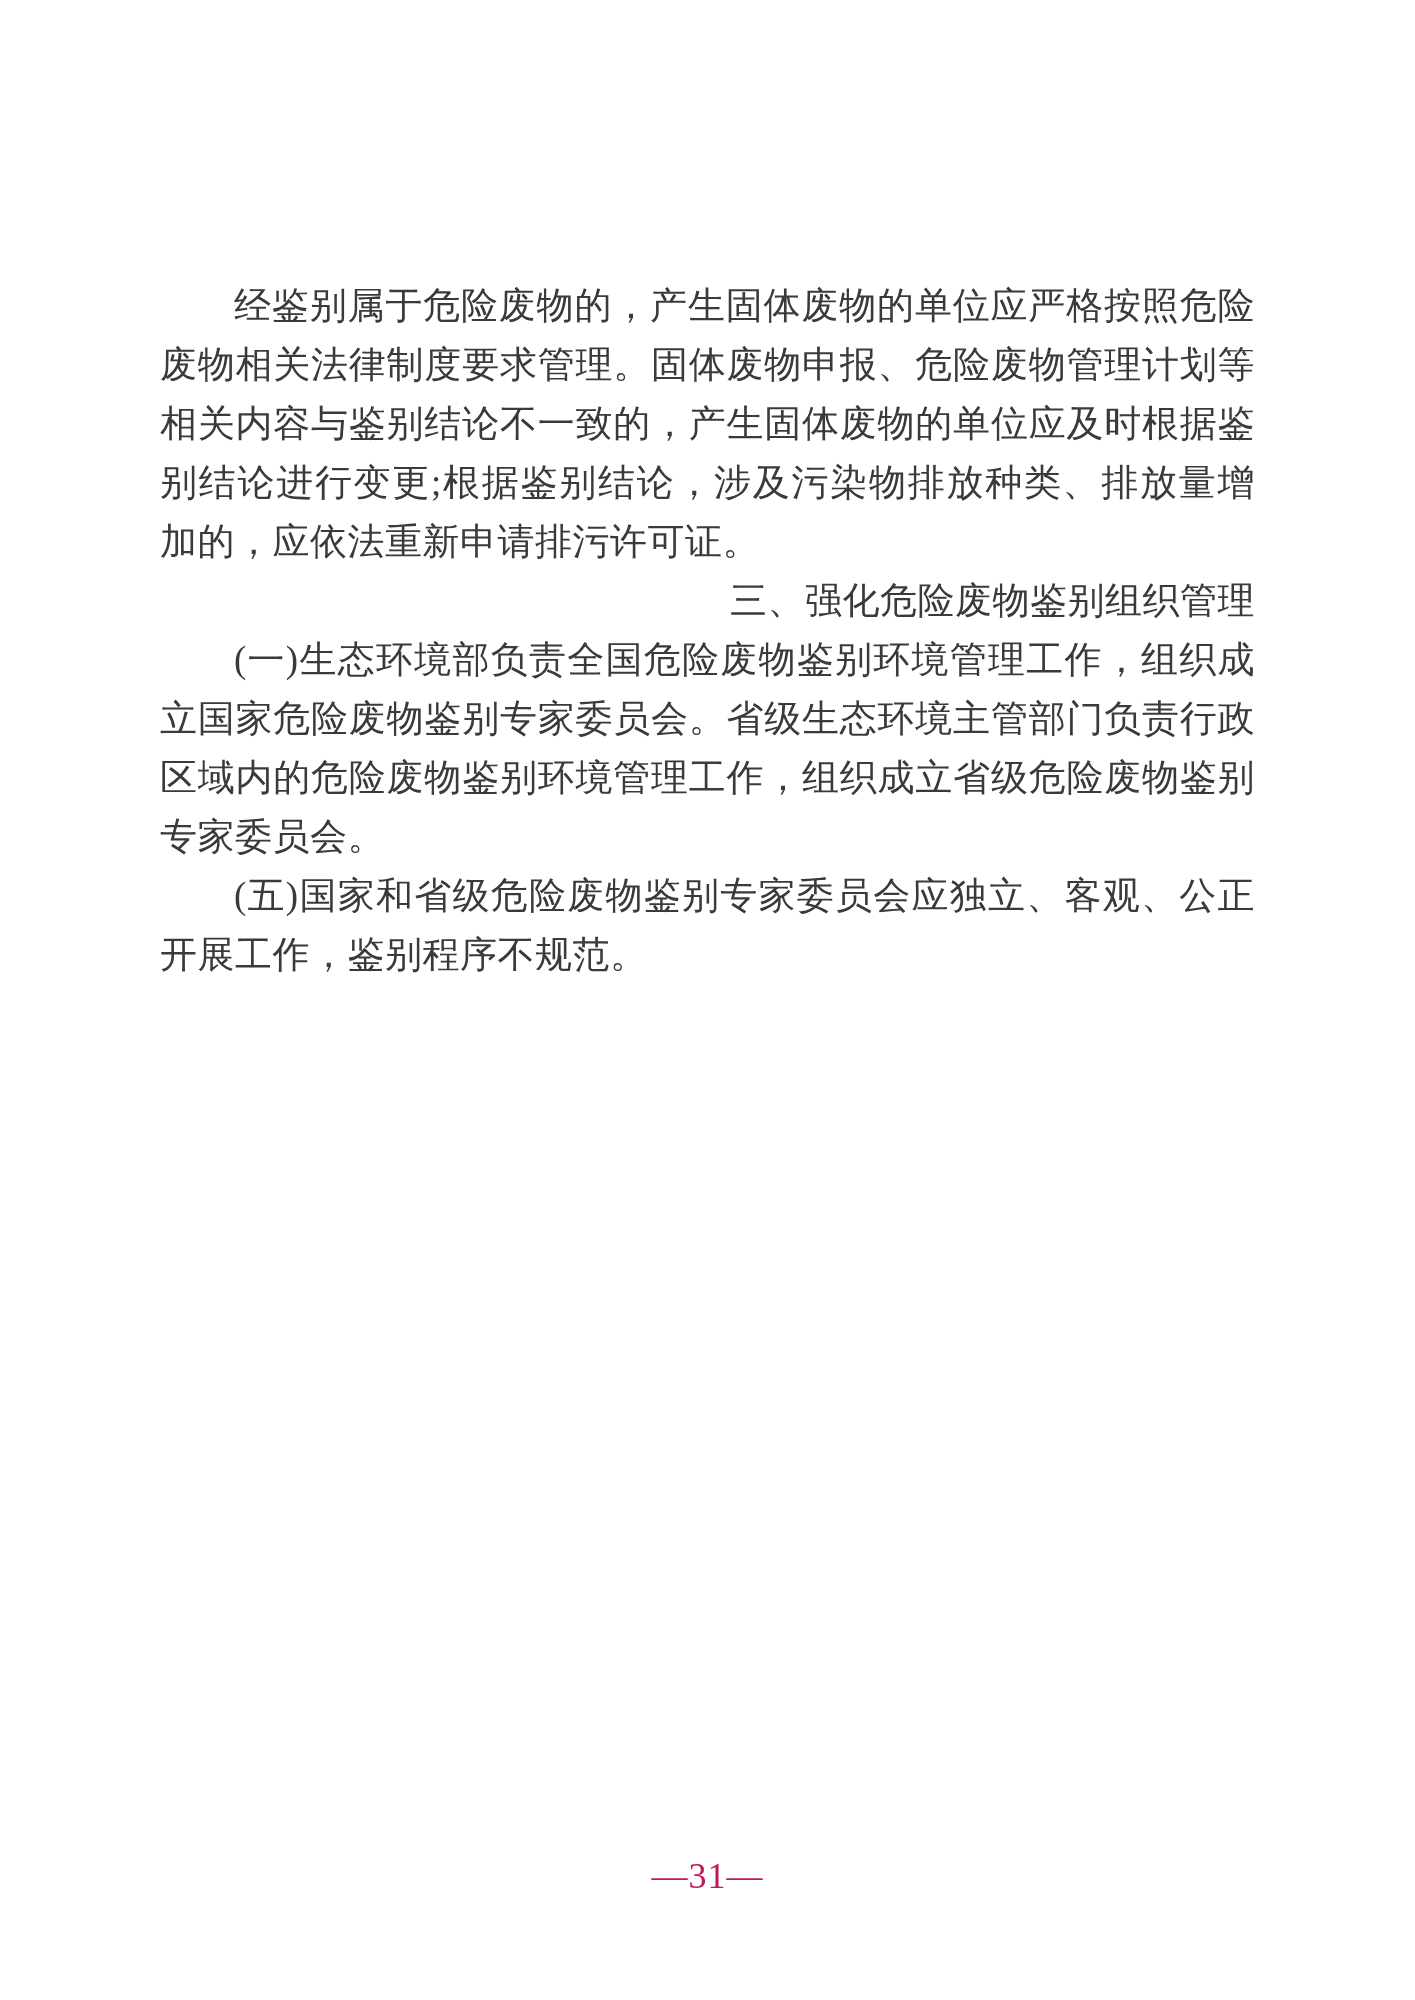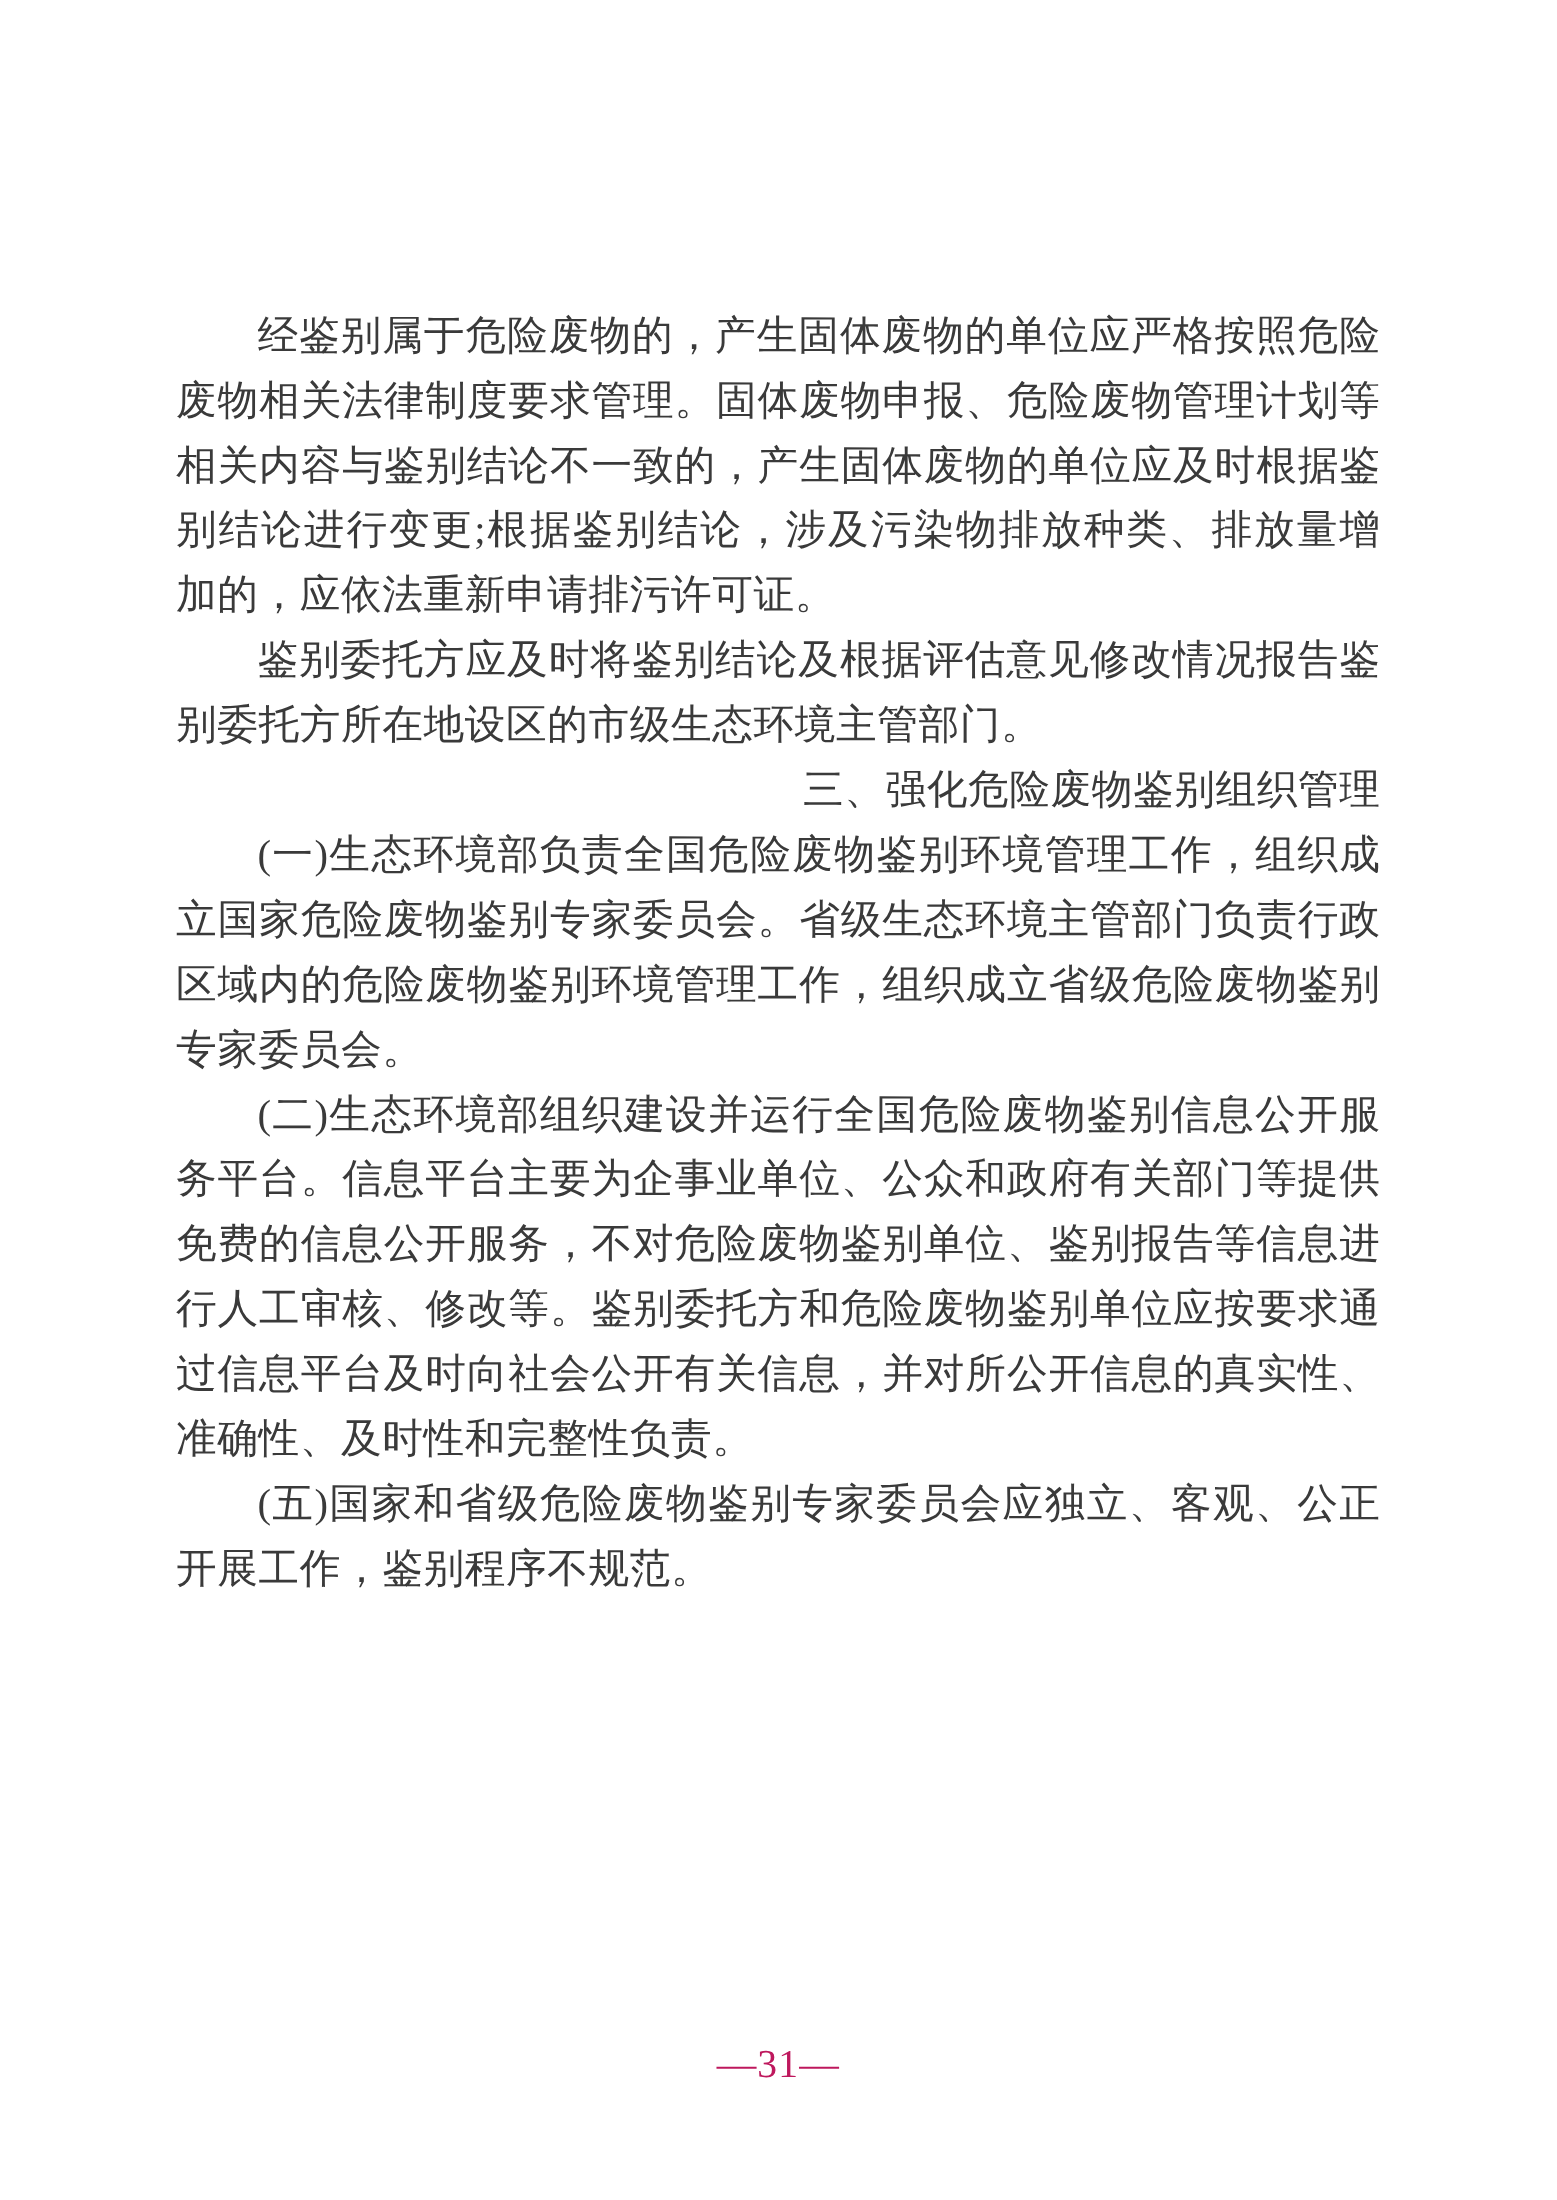--- a/index.html
+++ b/index.html
@@ -53,21 +53,19 @@
     color: #be185d;
     letter-spacing: 1px;
   }
 </style>
 </head>
 <body>
 
 <div class="page">
   <div class="content">
     <p>经鉴别属于危险废物的，产生固体废物的单位应严格按照危险废物相关法律制度要求管理。固体废物申报、危险废物管理计划等相关内容与鉴别结论不一致的，产生固体废物的单位应及时根据鉴别结论进行变更;根据鉴别结论，涉及污染物排放种类、排放量增加的，应依法重新申请排污许可证。</p>
-    <p>鉴别委托方应及时将鉴别结论及根据评估意见修改情况报告鉴别委托方所在地设区的市级生态环境主管部门。</p>
     <p class="section-heading">三、强化危险废物鉴别组织管理</p>
     <p>(一)生态环境部负责全国危险废物鉴别环境管理工作，组织成立国家危险废物鉴别专家委员会。省级生态环境主管部门负责行政区域内的危险废物鉴别环境管理工作，组织成立省级危险废物鉴别专家委员会。</p>
-    <p>(二)生态环境部组织建设并运行全国危险废物鉴别信息公开服务平台。信息平台主要为企事业单位、公众和政府有关部门等提供免费的信息公开服务，不对危险废物鉴别单位、鉴别报告等信息进行人工审核、修改等。鉴别委托方和危险废物鉴别单位应按要求通过信息平台及时向社会公开有关信息，并对所公开信息的真实性、准确性、及时性和完整性负责。</p>
     <p>(五)国家和省级危险废物鉴别专家委员会应独立、客观、公正开展工作，鉴别程序不规范。</p>
   </div>
 
   <div class="page-footer">—31—</div>
 </div>
 
 </body></html>

